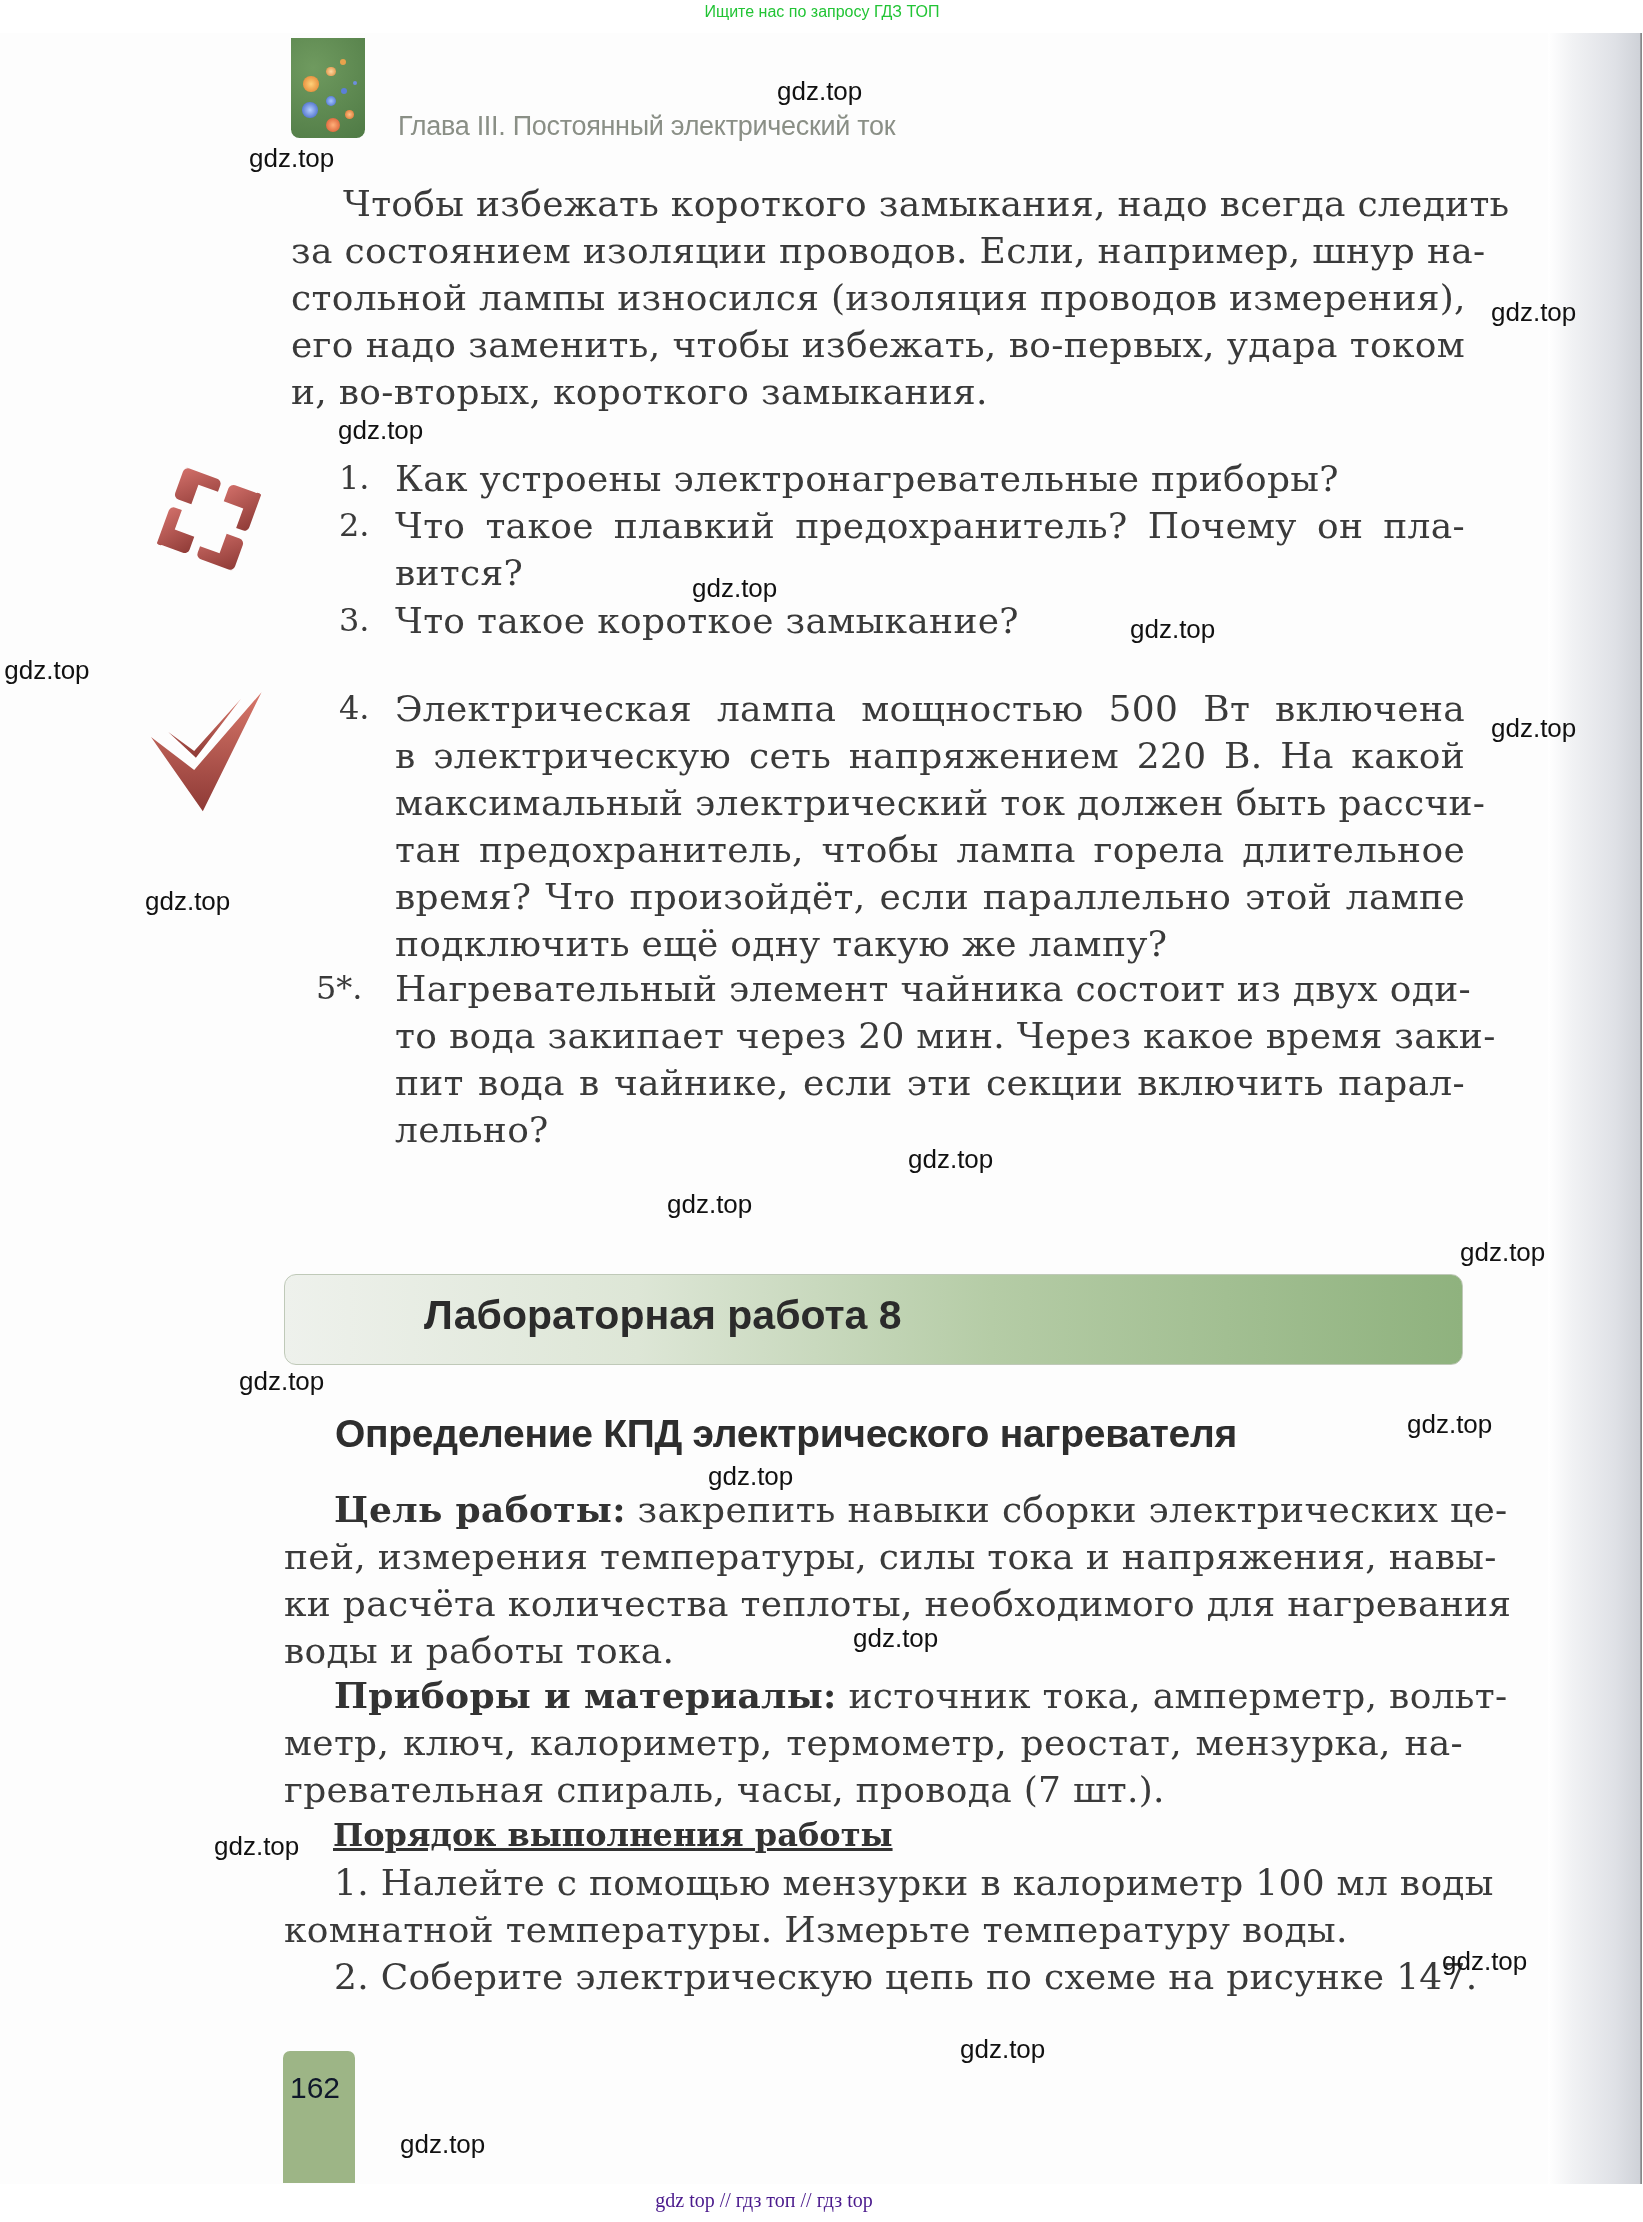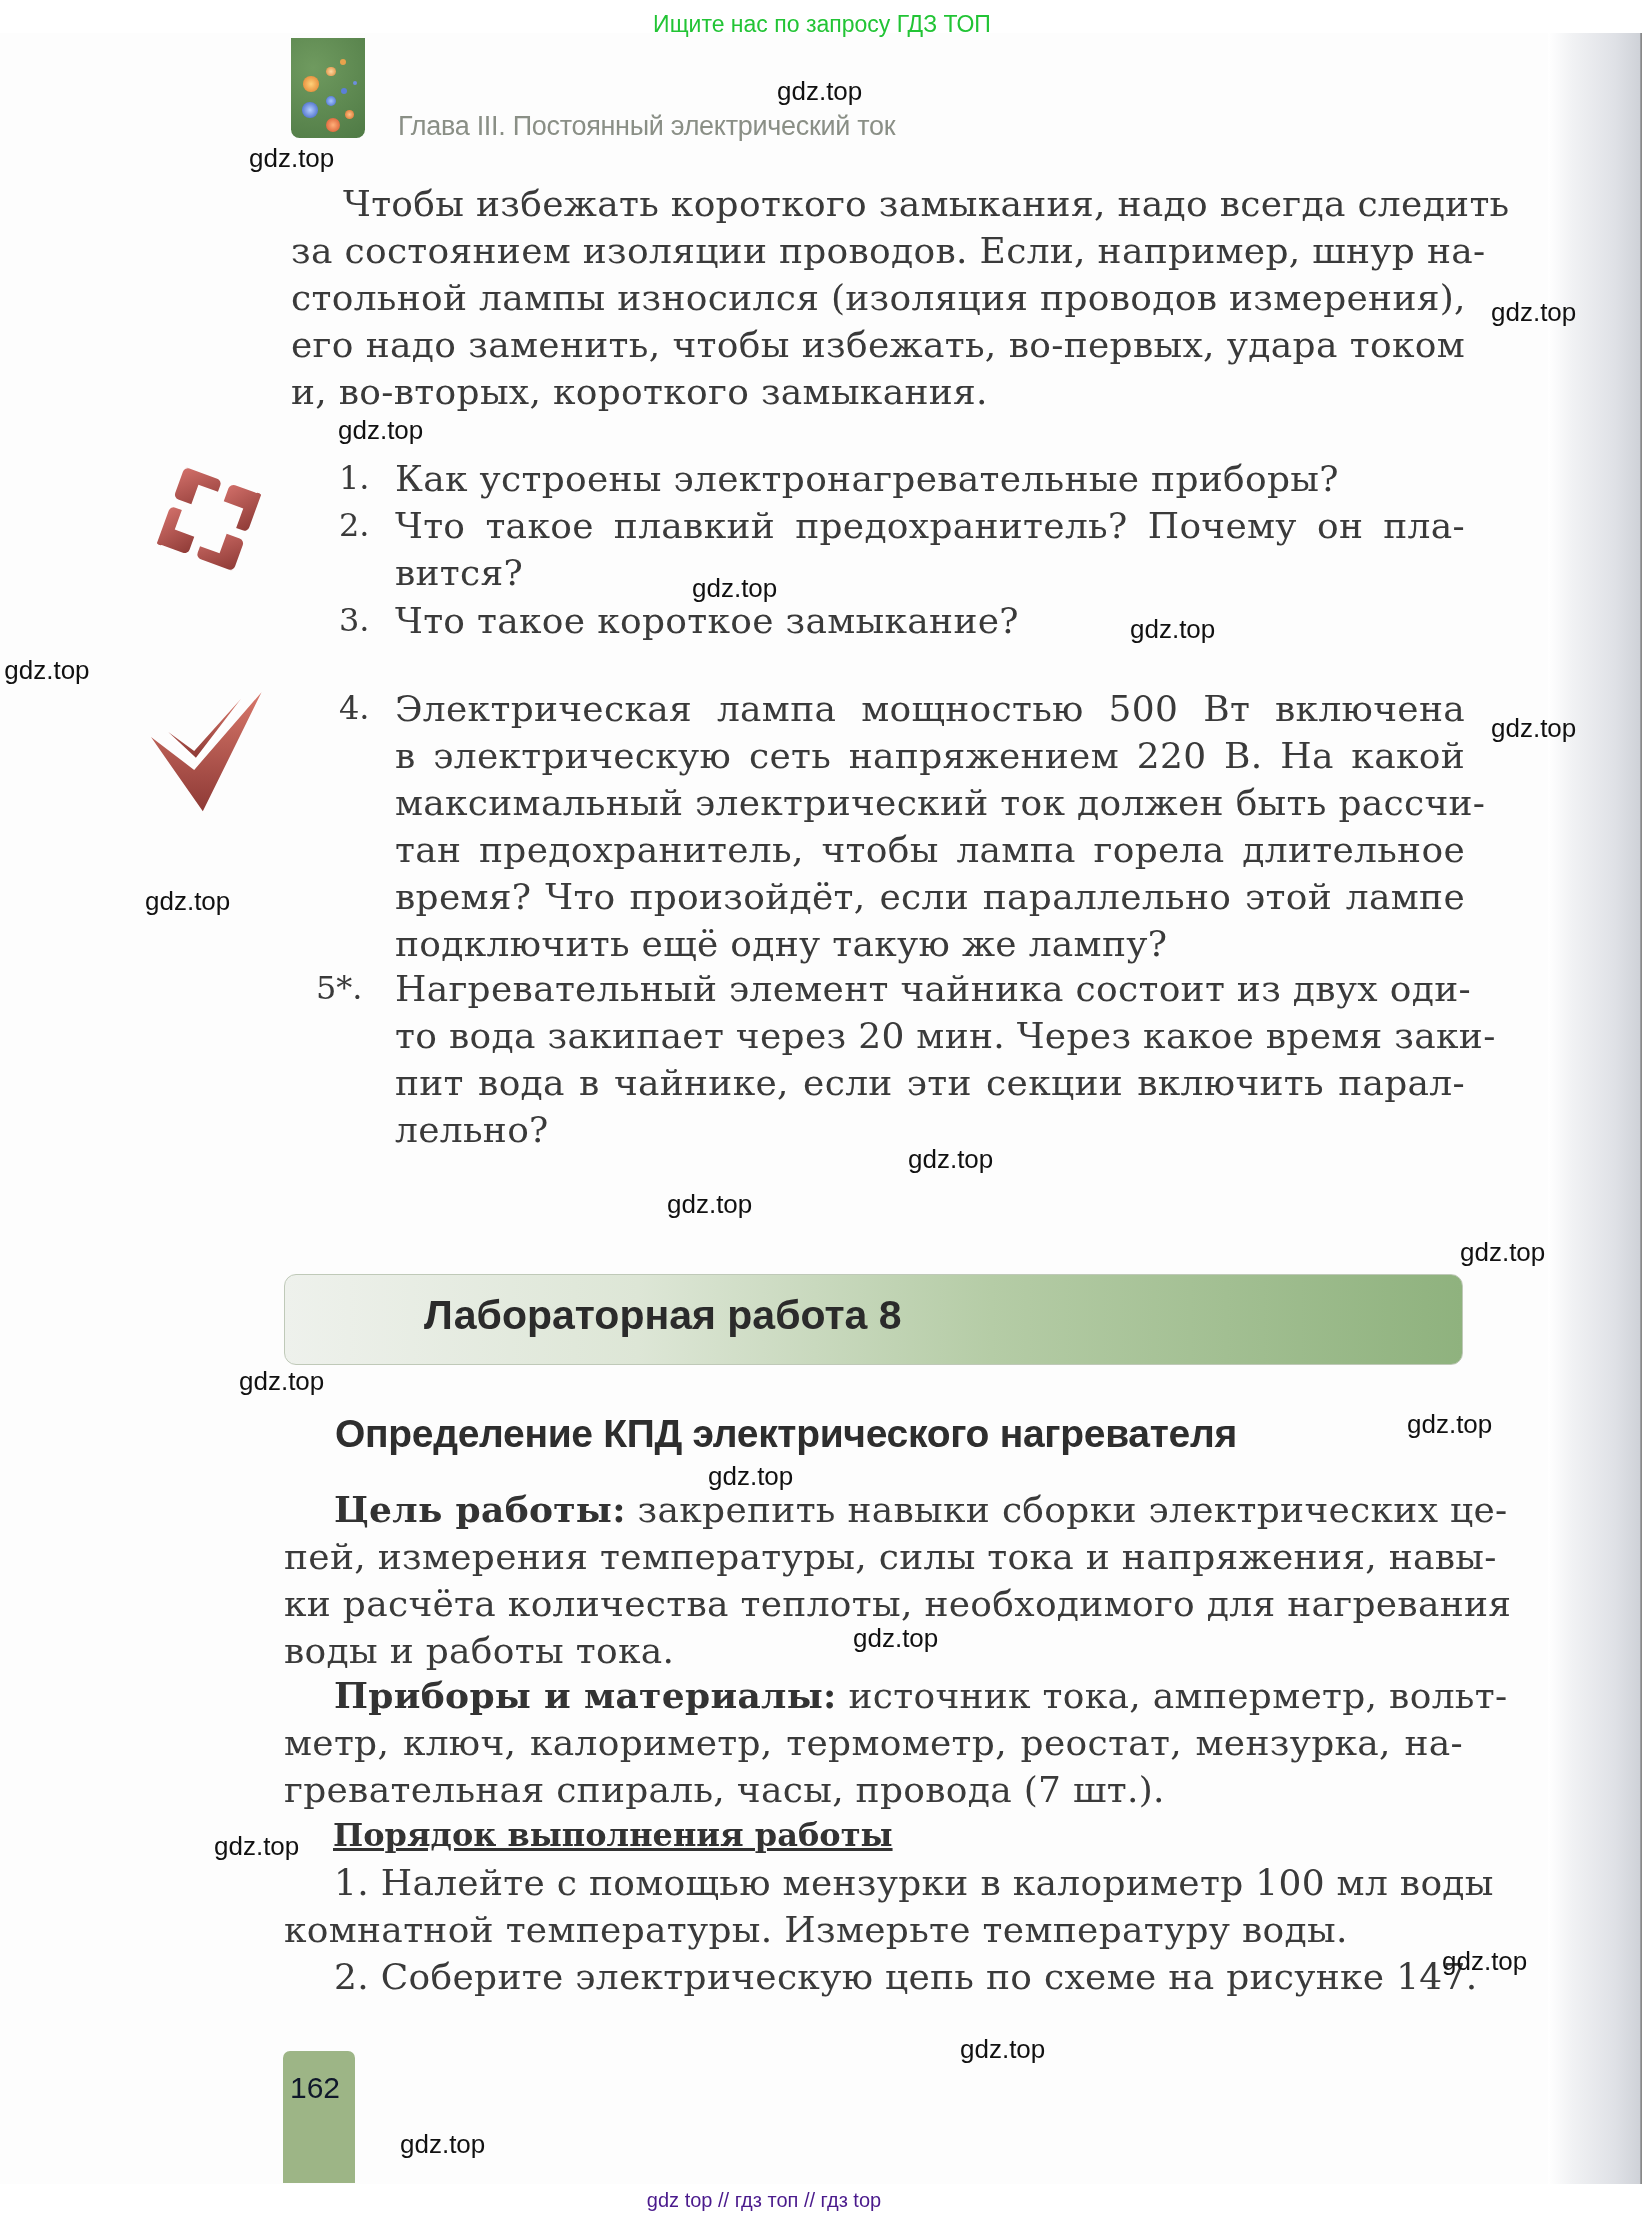--- a/index.html
+++ b/index.html
@@ -11,21 +11,21 @@
   .page {
     position:absolute; left:0; top:33px; width:1644px; height:2151px;
     background:#fdfdfd;
   }
   .gutter {
     position:absolute; left:1548px; top:33px; width:96px; height:2151px;
     background:linear-gradient(to right, #ffffff 0%, #f1f2f4 25%, #dfe1e6 70%, #cfd2d8 96%, #3a3a3a 97%, #ffffff 98%);
   }
   .header-banner {
     position:absolute; left:0; top:2.6px; width:1644px; text-align:center;
-    font-family:"Liberation Sans", sans-serif; font-size:23px; color:#22c435;margin-top:8px;
+    font-family:"Liberation Sans", sans-serif; font-size:16px; color:#22c435;
   }
   .chapter-tile {
     position:absolute; left:291px; top:38px; width:74px; height:100px;
     border-radius:0 0 8.6px 8.6px;
     background:radial-gradient(circle at 30% 30%, #6f9a5f, #4f7a45);
     overflow:hidden;
   }
   .dot { position:absolute; border-radius:50%; }
   .chapter-title {
     position:absolute; left:398px; top:111px;
@@ -67,21 +67,21 @@
   }
   .page-num {
     position:absolute; left:290px; top:2071px;
     font-family:"Liberation Sans", sans-serif; font-size:30px; color:#0f172a;
   }
   .wm {
     position:absolute; font-family:"Liberation Sans", sans-serif; font-size:26px; color:#111;
   }
   .footer {
     position:absolute; left:0; top:2189px; width:1528px; text-align:center;
-    font-family:Liberation Sans, sans-serif; font-size:20px; color:#4a1a8c;
+    font-family:Liberation Serif, serif; font-size:20px; color:#4a1a8c;
   }
 </style>
 </head>
 <body>
 
 <div class="page"></div>
 <div class="gutter"></div>
 
 <div class="header-banner">Ищите нас по запросу ГДЗ ТОП</div>
 

